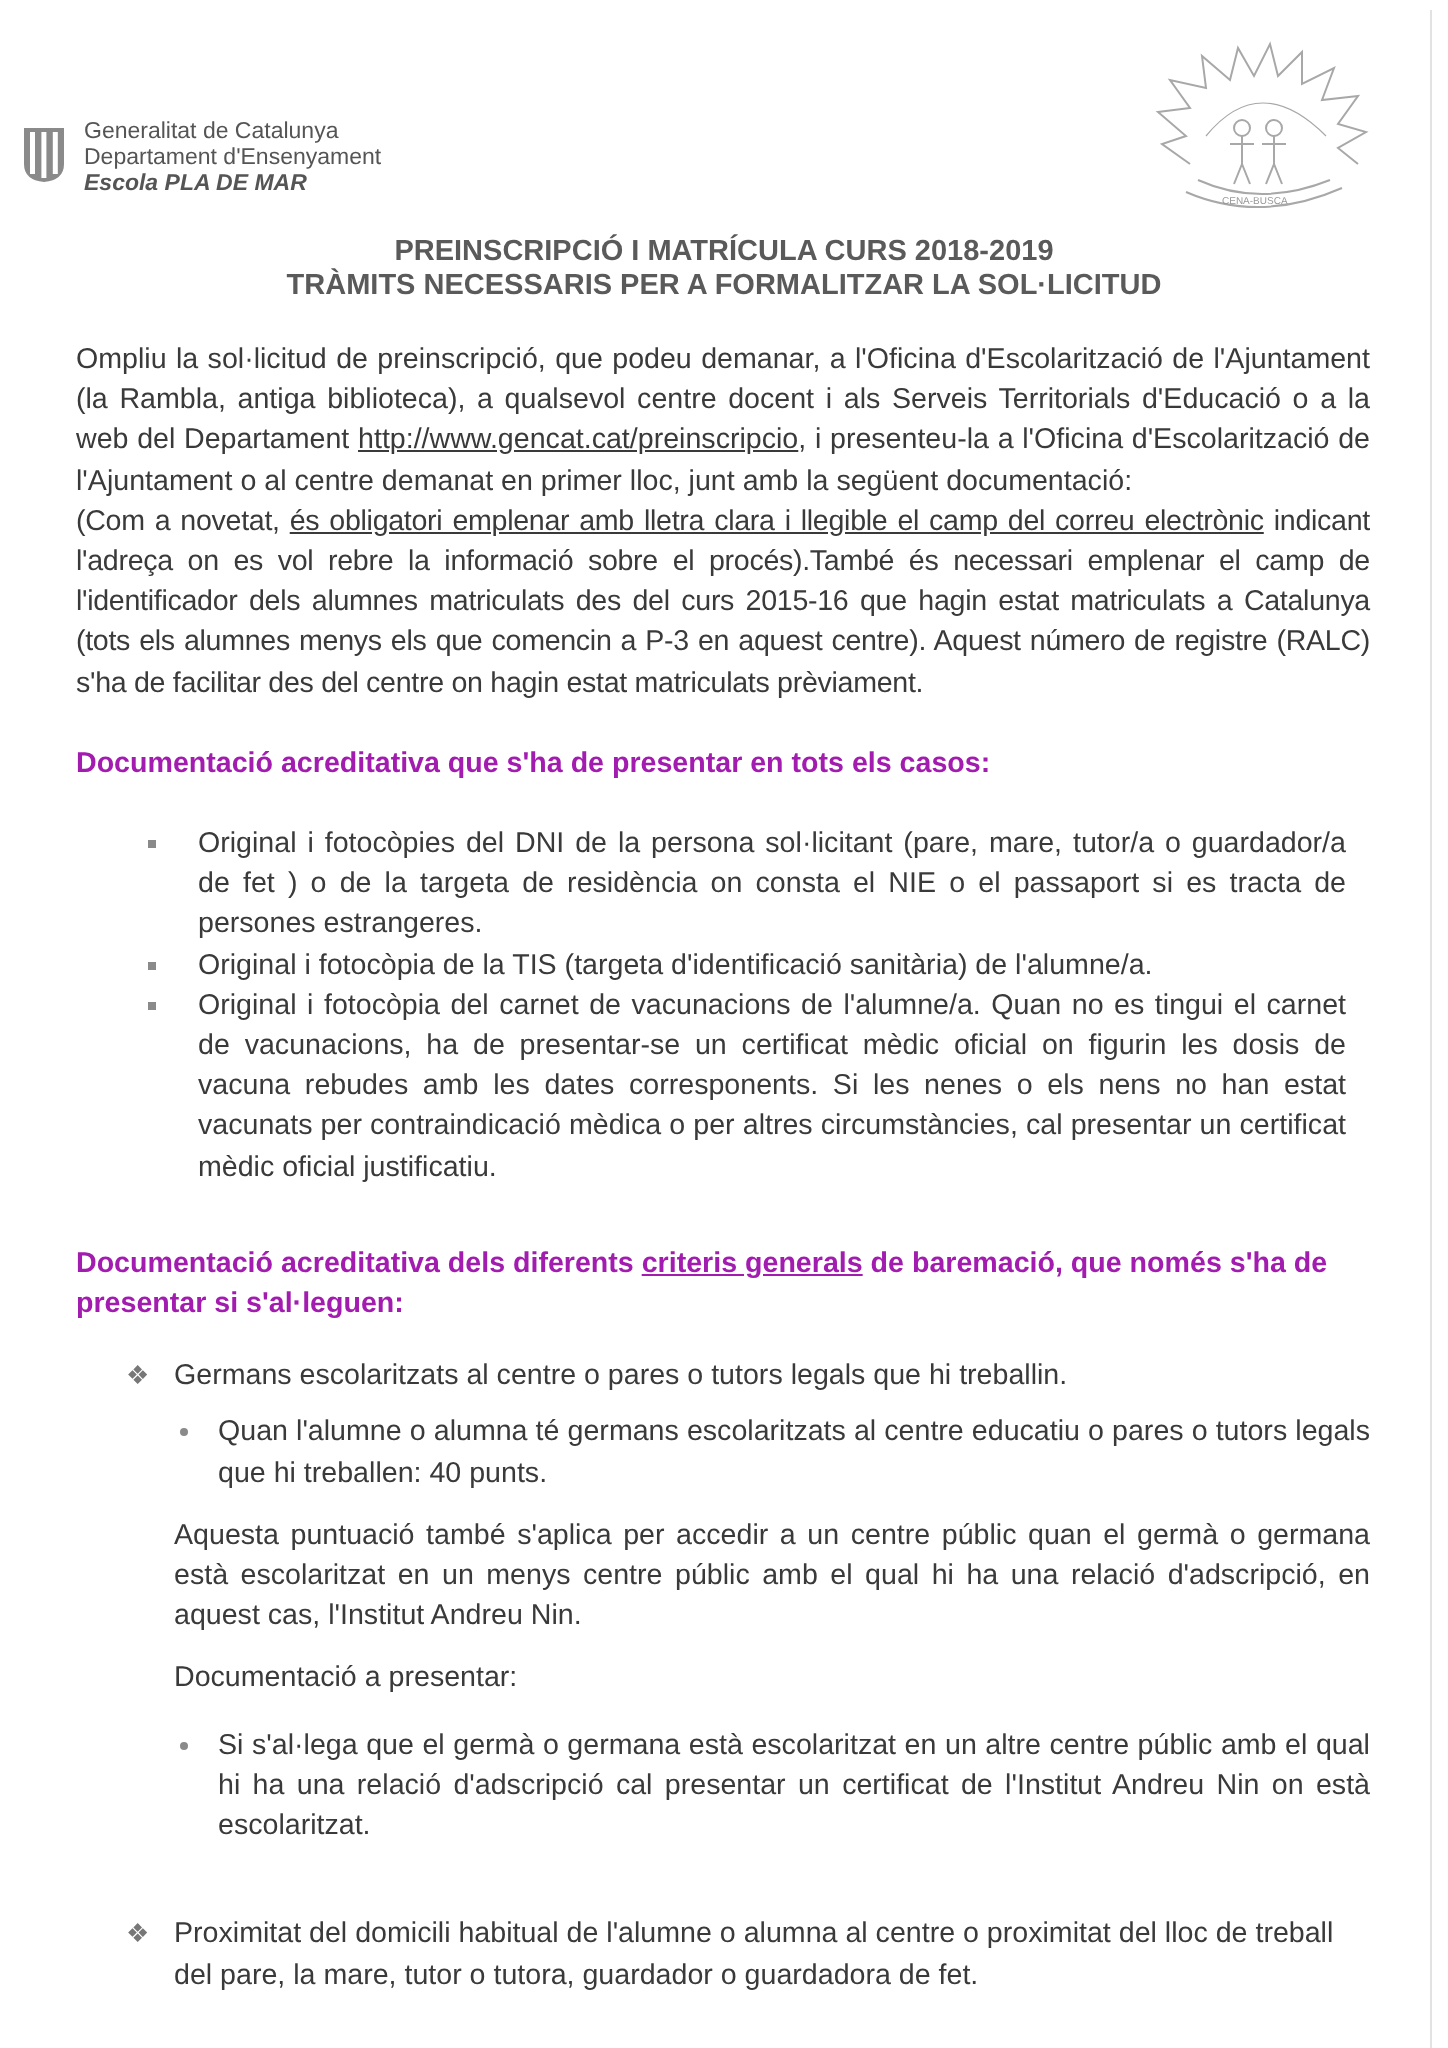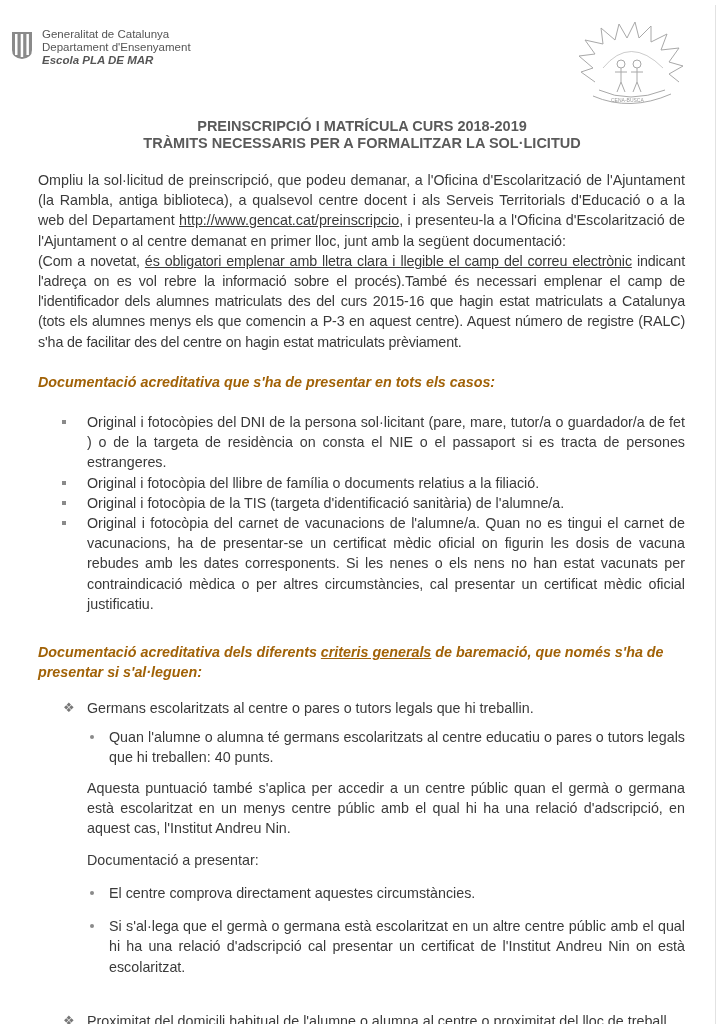--- a/index.html
+++ b/index.html
@@ -1,35 +1,35 @@
 <!DOCTYPE html>
 <html><head>
   <meta charset="utf-8">
   <style>
     html, body { margin: 0; padding: 0; background: #ffffff; }
     body {
       width: 724px; height: 1024px; position: relative; overflow: hidden;
       font-family: "Liberation Sans", sans-serif; color: #3c3c3c;
     }
     .page-edge { position: absolute; left: 715px; top: 5px; width: 1px; height: 1019px; background: #e2e2e2; }
-    .header { position: absolute; left: 10px; top: 28px; display: flex; align-items: flex-start; }
+    .header { position: absolute; left: 10px; top: 60px; display: flex; align-items: flex-start; }
     .crest { width: 24px; height: 30px; margin-right: 8px; margin-top: 2px; }
     .header-text { font-size: 11.5px; line-height: 13px; color: #555; }
     .header-text .bold { font-weight: bold; font-style: italic; }
     .logo { position: absolute; left: 575px; top: 20px; width: 110px; height: 92px; }
     .title {
       position: absolute; left: 0; width: 724px; top: 118px; text-align: center;
       font-weight: bold; font-size: 14.5px; line-height: 17px; color: #5a5a5a;
     }
     .content { position: absolute; left: 38px; width: 647px; font-size: 14.3px; line-height: 20.2px; color: #3a3a3a; text-align: justify; }
     .p-intro { top: 170px; }
     .u { text-decoration: underline; }
     .b { font-weight: normal; }
-    .section-head { font-weight: bold; font-style: italic; color: #a16207; text-align: left; }
-    .sq-list { list-style: none; margin: 0; padding: 0; }
+    .section-head { font-weight: bold; color: #a21caf; text-align: left; }
+    .sq-list { list-style: none; margin: 12px; padding: 0; }
     .sq-list li { position: relative; padding-left: 49px; }
     .sq-list li .bullet { position: absolute; left: 24px; top: 8px; width: 4px; height: 4px; background: #8a8a8a; }
     .diamond-item { position: relative; padding-left: 49px; text-align: left; }
     .diamond-item .bullet { position: absolute; left: 25px; top: 0; font-size: 13px; color: #777; }
     .dot-item { position: relative; padding-left: 71px; }
     .dot-item .bullet { position: absolute; left: 52px; top: 8px; width: 4px; height: 4px; border-radius: 50%; background: #8a8a8a; }
     .indent-p { padding-left: 49px; }
   </style>
 </head>
 <body>
@@ -74,45 +74,40 @@
     <span>Ompliu la sol·licitud de preinscripció, que podeu demanar, a l'Oficina d'Escolarització de l'Ajuntament (la Rambla, antiga biblioteca), a qualsevol centre docent i als Serveis Territorials d'Educació o a la web del Departament </span><span class="u">http://www.gencat.cat/preinscripcio</span><span>, i presenteu-la a l'Oficina d'Escolarització de l'Ajuntament o al centre demanat en primer lloc, junt amb la següent </span><span class="b">documentació</span><span>:</span>
   </div>
   <div style="letter-spacing:-0.15px;">
     <span>(Com a novetat, </span><span class="u">és obligatori emplenar amb lletra clara i llegible el camp del correu electrònic</span><span> indicant l'adreça on es vol rebre la informació sobre el procés).També és necessari emplenar el camp de l'identificador dels alumnes matriculats des del curs 2015-16 que hagin estat matriculats a Catalunya (tots els alumnes menys els que comencin a P-3 en aquest centre). Aquest número de registre (RALC) s'ha de facilitar des del centre on hagin estat matriculats prèviament.</span>
   </div>
 
   <div class="section-head" style="margin-top:20px;">Documentació acreditativa que s'ha de presentar en tots els casos:</div>
 
   <ul class="sq-list" style="margin-top:20px;">
     <li><span class="bullet"></span><span>Original i fotocòpies del DNI de la persona sol·licitant (pare, mare, tutor/a o guardador/a de fet ) o de la targeta de residència on consta el NIE o el passaport si es tracta de persones estrangeres.</span></li>
-    <li><span class="bullet"></span><span>Original i fotocòpia del llibre de família o documents relatius a la filiació.</span></li>
     <li><span class="bullet"></span><span>Original i fotocòpia de la TIS (targeta d'identificació sanitària) de l'alumne/a.</span></li>
     <li><span class="bullet"></span><span>Original i  fotocòpia del carnet de vacunacions de l'alumne/a. Quan no es tingui el carnet de vacunacions, ha de presentar-se un certificat mèdic oficial on figurin les dosis de vacuna rebudes amb les dates corresponents. Si les nenes o els nens no han estat vacunats per contraindicació mèdica o per altres circumstàncies, cal presentar un certificat mèdic oficial justificatiu.</span></li>
   </ul>
 
   <div class="section-head" style="margin-top:28px;">
     <span>Documentació acreditativa dels diferents </span><span class="u">criteris generals</span><span> de baremació, que només s'ha de presentar si s'al·leguen:</span>
   </div>
 
   <div class="diamond-item" style="margin-top:16px;">
     <span class="bullet">❖</span>
     <span class="b">Germans escolaritzats al centre</span><span> o pares o tutors legals que hi treballin.</span>
   </div>
   <div class="dot-item" style="margin-top:8px;">
     <span class="bullet"></span>
     <span>Quan l'alumne o alumna té germans escolaritzats al centre educatiu o pares o tutors legals que hi treballen: </span><span class="b">40 punts</span><span>.</span>
   </div>
   <div class="indent-p" style="margin-top:11px;">Aquesta puntuació també s'aplica per accedir a un centre públic quan el germà o germana està escolaritzat en un menys centre públic amb el qual hi ha una relació d'adscripció, en aquest cas, l'Institut Andreu Nin.</div>
   <div class="indent-p" style="margin-top:11px;">Documentació a presentar:</div>
   <div class="dot-item" style="margin-top:13px;">
     <span class="bullet"></span>
-    <span>El centre comprova directament aquestes circumstàncies.</span>
-  </div>
-  <div class="dot-item" style="margin-top:13px;">
-    <span class="bullet"></span>
     <span>Si s'al·lega que el germà o germana està escolaritzat en un altre centre públic amb el qual hi ha una relació d'adscripció cal presentar un certificat de l'Institut Andreu Nin on està escolaritzat.</span>
   </div>
 
   <div class="diamond-item" style="margin-top:34px;">
     <span class="bullet">❖</span>
     <span class="b">Proximitat del domicili habitual</span><span> de l'alumne o alumna al centre o proximitat del lloc de treball del pare, la mare, tutor o tutora, guardador o guardadora de fet.</span>
   </div>
 
 </div>
 

